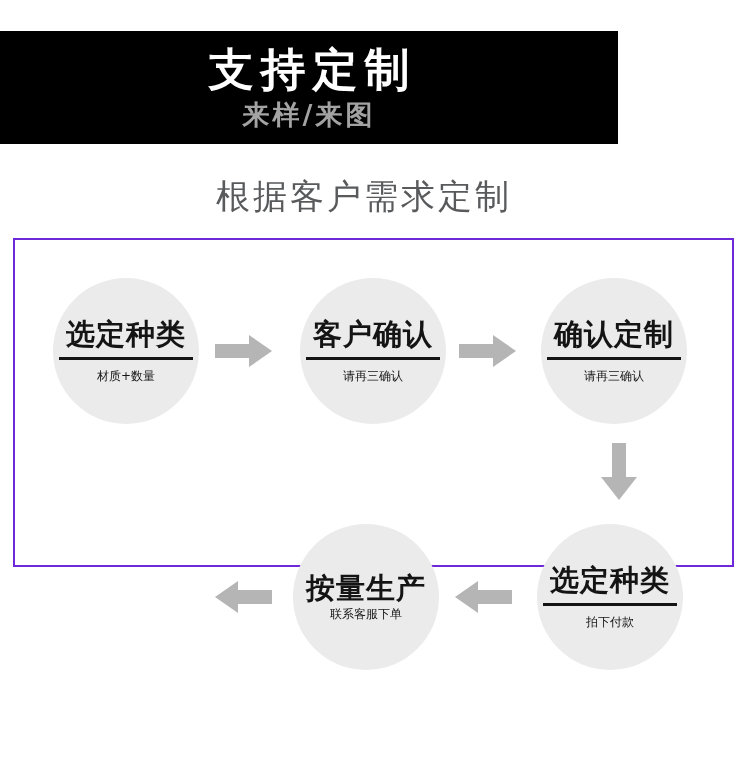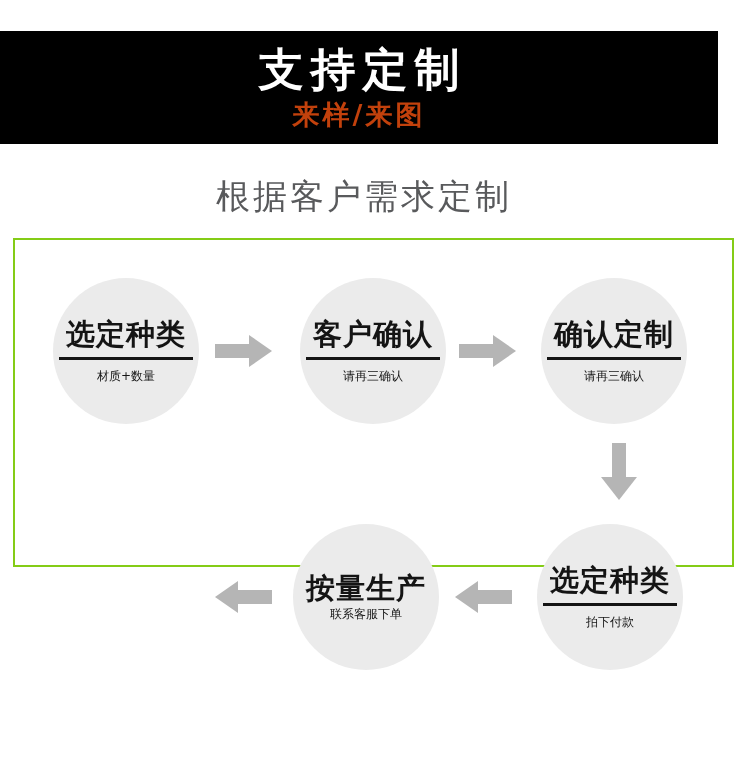--- a/index.html
+++ b/index.html
@@ -9,38 +9,38 @@
     width: 750px;
     height: 772px;
     font-family: "DejaVu Sans", "Liberation Sans", sans-serif;
     overflow: hidden;
   }
 
   
   .banner {
     position: absolute;
     top: 31px; left: 0;
-    width: 718px; height: 113px;
+    width: 618px; height: 113px;
     background: #000000;
     display: flex;
     flex-direction: column;
     align-items: center;
     justify-content: center;
     gap: 7px;
   }
   .banner-title {
     color: #ffffff;
     font-size: 45px;
     font-weight: 900;
     letter-spacing: 7px;
     line-height: 1.05;
     text-indent: 7px;
   }
   .banner-subtitle {
-    color: #c2410c;
+    color: #a3a3a3;
     font-size: 27px;
     font-weight: 700;
     letter-spacing: 3px;
     line-height: 1.1;
   }
 
   
   .section-title {
     position: absolute;
     top: 172px; left: 0;
@@ -51,21 +51,21 @@
     font-weight: 500;
     letter-spacing: 3px;
     line-height: 48px;
   }
 
   
   .flow-box {
     position: absolute;
     left: 13px; top: 238px;
     width: 721px; height: 329px;
-    border: 2px solid #84cc16;
+    border: 2px solid #6d28d9;
     background: #ffffff;
   }
 
   
   .step {
     position: absolute;
     width: 146px; height: 146px;
     border-radius: 50%;
     background: #ebebeb;
     display: flex;

